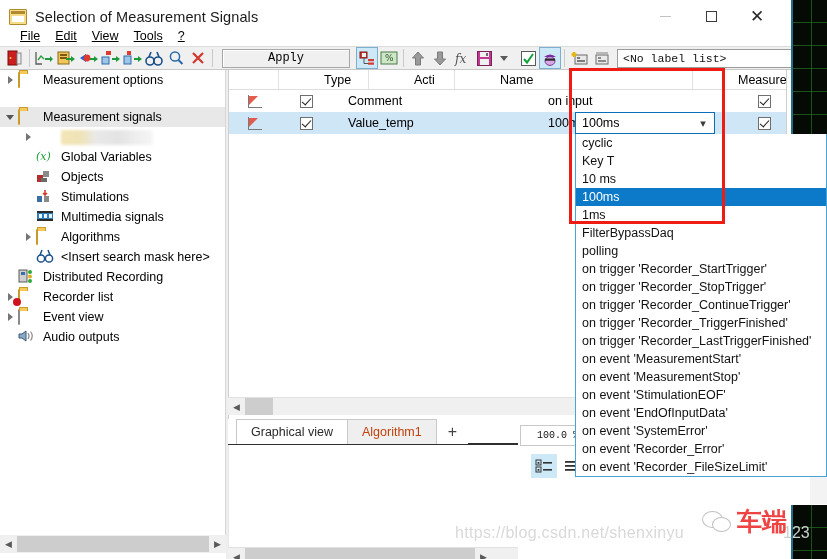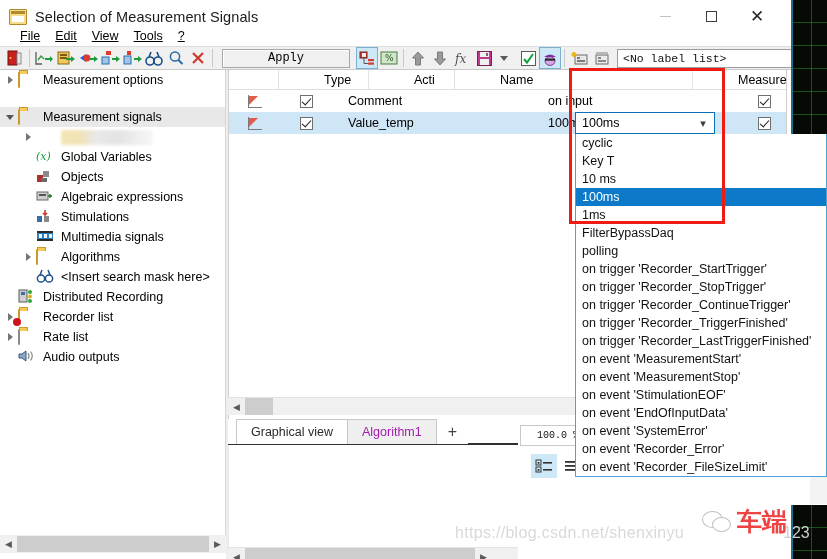--- a/index.html
+++ b/index.html
@@ -190,21 +190,21 @@
   .bottom {
     position:absolute; left:228px; top:419px; width:559px; height:140px;
     background:#fff;
   }
   .tabs { height:26px; display:flex; align-items:flex-end; border-bottom:1px solid #2f2f2f; }
   .tab {
     height:25px; padding:0 14px; display:flex;align-items:center;
     font-size:12.5px; color:#2a2a2a; background:#fff;
     border:1px solid #c9c9c9; border-bottom:none; margin-right:-1px;
   }
-  .tab.inactive { background:#efefef; color:#a21caf; }
+  .tab.inactive { background:#efefef; color:#c2410c; }
   .tab.plus { border:none; background:transparent; font-size:16px; color:#444; padding:0 12px; }
   .tab-fill { flex:1; border-bottom:1px solid #2f2f2f; height:25px;}
   .canvas-area { position:relative; height:110px; background:#fff; display:flex; }
   .canvas-white { flex:1; background:#fff; border-left:1px solid #e8e8e8;}
   .v-scroll {
     width:17px; background:#f0f0f0; display:flex; flex-direction:column;
     justify-content:space-between; align-items:center;
     border-left:1px solid #e4e4e4;
   }
   .vs-btn { height:17px; width:17px; display:flex;align-items:center;justify-content:center;color:#5a5a5a;font-size:9px;}
@@ -540,31 +540,20 @@
       <span class="tic">
         <svg width="18" height="14" viewBox="0 0 18 14">
           <rect x="1" y="6" width="6" height="7" fill="#b03030"></rect>
           <rect x="7" y="2" width="6" height="6" fill="#8a8a8a"></rect>
           <rect x="5" y="9" width="6" height="4" fill="#6a6a6a"></rect>
         </svg>
       </span>
       <span class="tlabel">Objects</span>
     </div>
 
-    <div class="tree-row">
-      <span style="width:34px;flex:0 0 auto;"></span>
-      <span class="tic">
-        <svg width="18" height="14" viewBox="0 0 18 14">
-          <rect x="1" y="3" width="11" height="8" fill="#cfcfcf" stroke="#6a6a6a"></rect>
-          <rect x="3" y="5" width="7" height="2" fill="#555"></rect>
-          <path d="M12 7 h4 M14 5 v4" stroke="#2a7a2a" stroke-width="1.4"></path>
-        </svg>
-      </span>
-      <span class="tlabel">Algebraic expressions</span>
-    </div>
 
     <div class="tree-row">
       <span style="width:34px;flex:0 0 auto;"></span>
       <span class="tic">
         <svg width="18" height="14" viewBox="0 0 18 14">
           <rect x="1" y="7" width="5" height="6" fill="#3a6ea8"></rect>
           <rect x="8" y="7" width="5" height="6" fill="#8a8a8a"></rect>
           <path d="M9 1 v5 M7 4 l2 2 2 -2" stroke="#d43d2f" stroke-width="1.6" fill="none"></path>
         </svg>
       </span>
@@ -623,21 +612,21 @@
       <span class="tw arrow"></span>
       <span class="tic"><span class="folder red"></span></span>
       <span class="tlabel">Recorder list</span>
     </div>
 
     <div class="tree-row">
       <span class="tw arrow"></span>
       <span class="tic">
         <span class="folder" style="background:#cfcfcf;border-color:#8a8a8a;"></span>
       </span>
-      <span class="tlabel">Rate list</span>
+      <span class="tlabel">Event view</span>
     </div>
 
     <div class="tree-row">
       <span style="width:16px;flex:0 0 auto;"></span>
       <span class="tic">
         <svg width="18" height="14" viewBox="0 0 18 14">
           <path d="M1 5 h3 l4 -3 v10 l-4 -3 h-3 z" fill="#8aa8c8" stroke="#3a5a7a"></path>
           <path d="M10 4 q2 3 0 6 M12.5 2.5 q3.5 4.5 0 9" stroke="#8a8a8a" fill="none" stroke-width="1.2"></path>
         </svg>
       </span>

